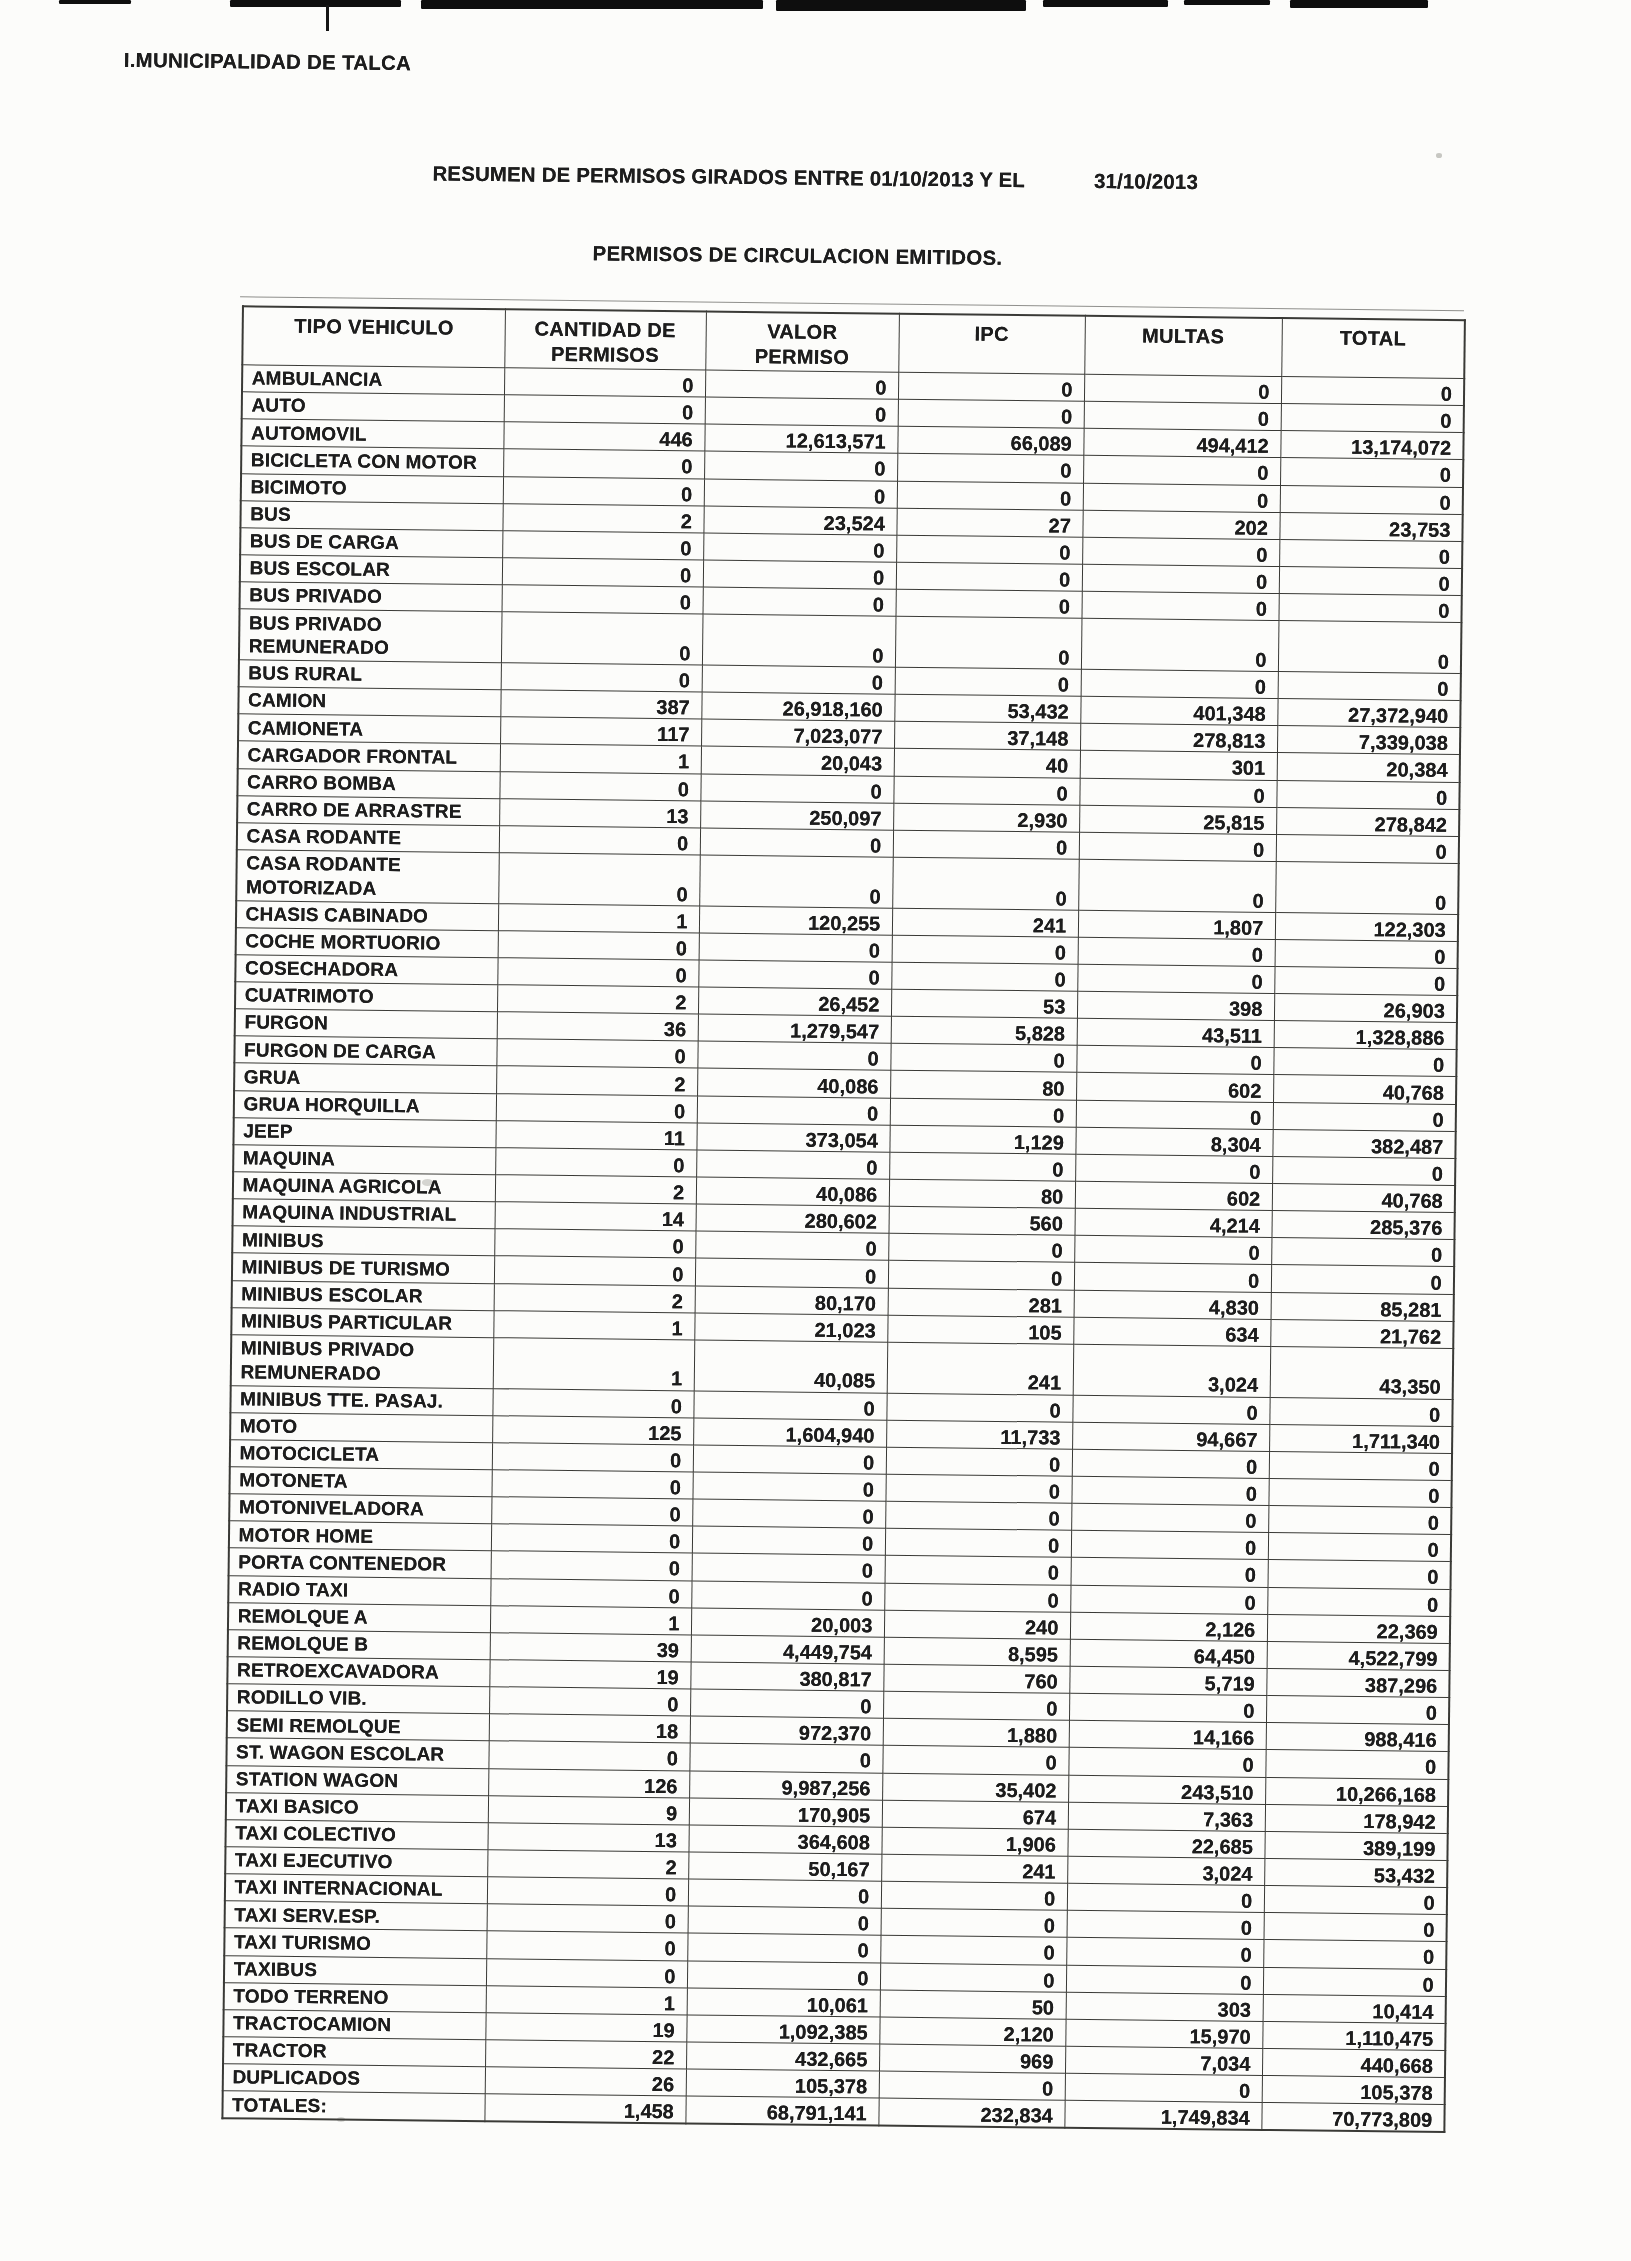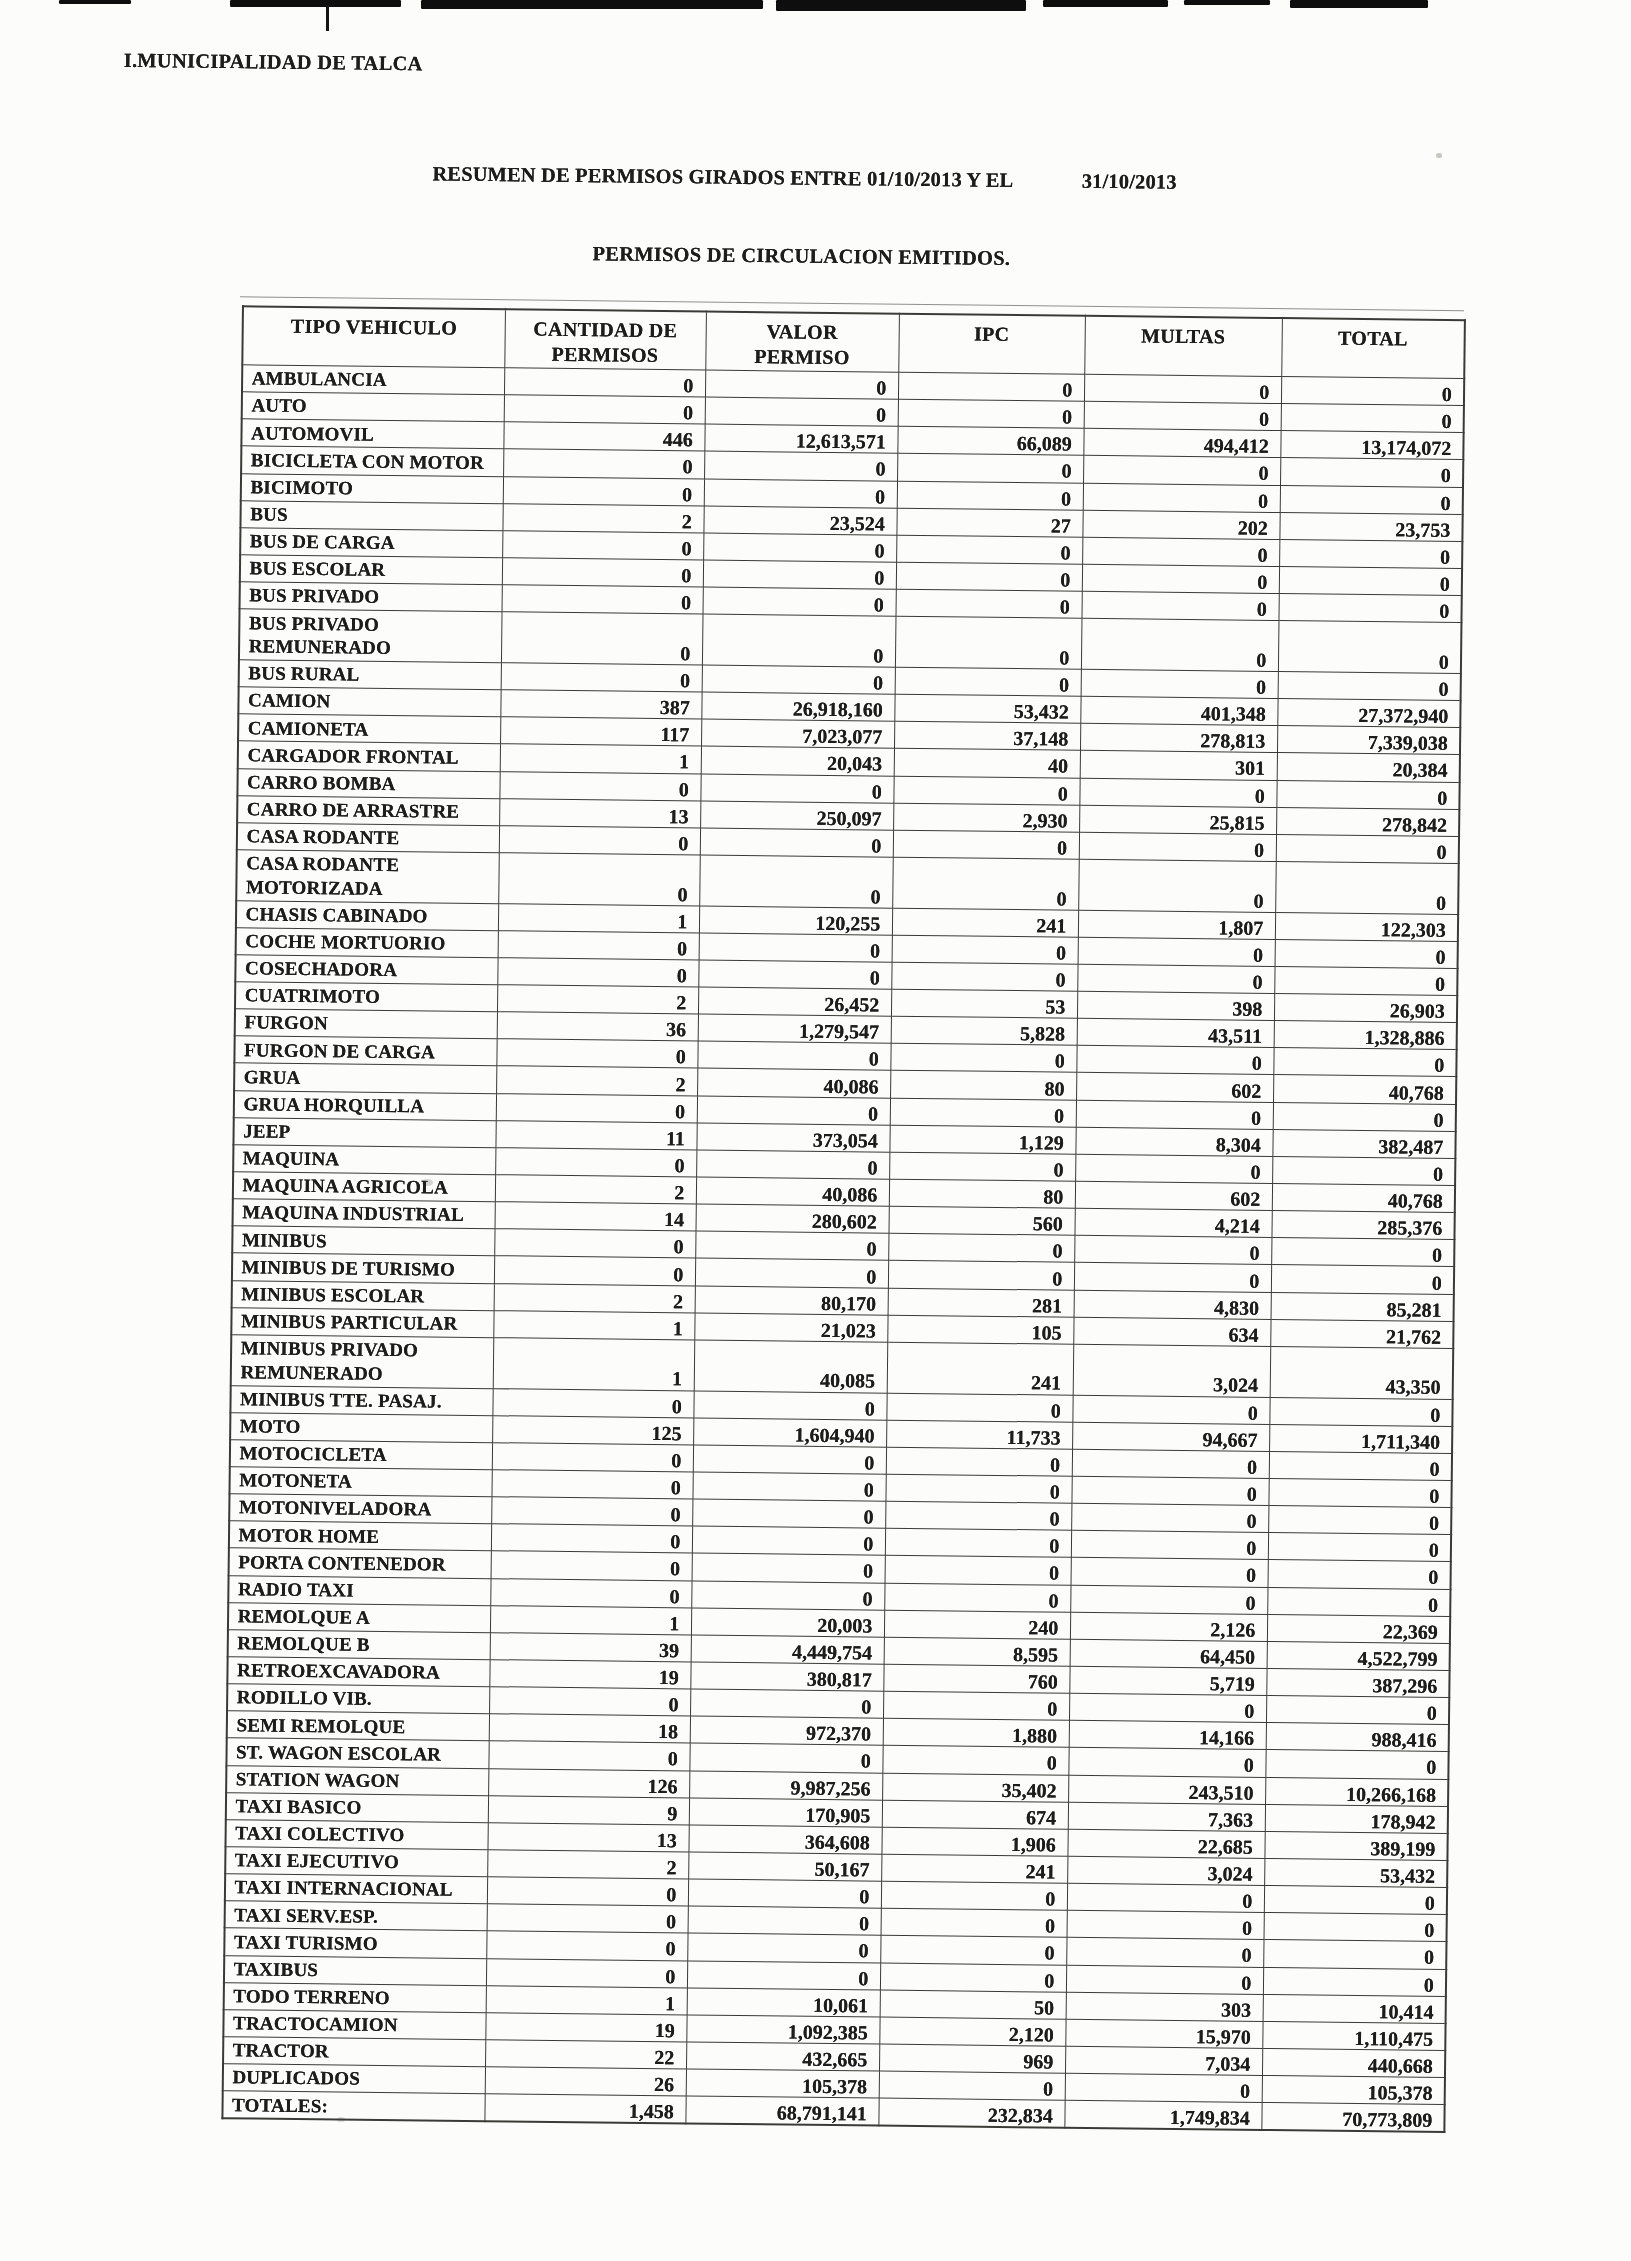--- a/index.html
+++ b/index.html
@@ -1,21 +1,21 @@
 <!DOCTYPE html>
 <html style="font-size:10.5px"><head>
 <meta charset="utf-8">
 <style>
   html,body{margin:0;padding:0;background:#d8d8d4;}
   .page{
     position:relative;
     width:1632px;height:2261px;
     background:#fcfcfa;
     overflow:hidden;
-    font-family:Liberation Serif, serif;
+    font-family:Liberation Sans, sans-serif;
     color:#1d1d1d;
   }
   
   .scan-strip{
     position:absolute;left:0;top:0;width:1632px;height:14.5px;
   }
   .scan-strip .band{position:absolute;background:#0e0e0e;border-radius:1.3px;}
   .tick-mark{position:absolute;background:#151515;}
   .speck{position:absolute;border-radius:50%;background:#9a9a94;}
 

